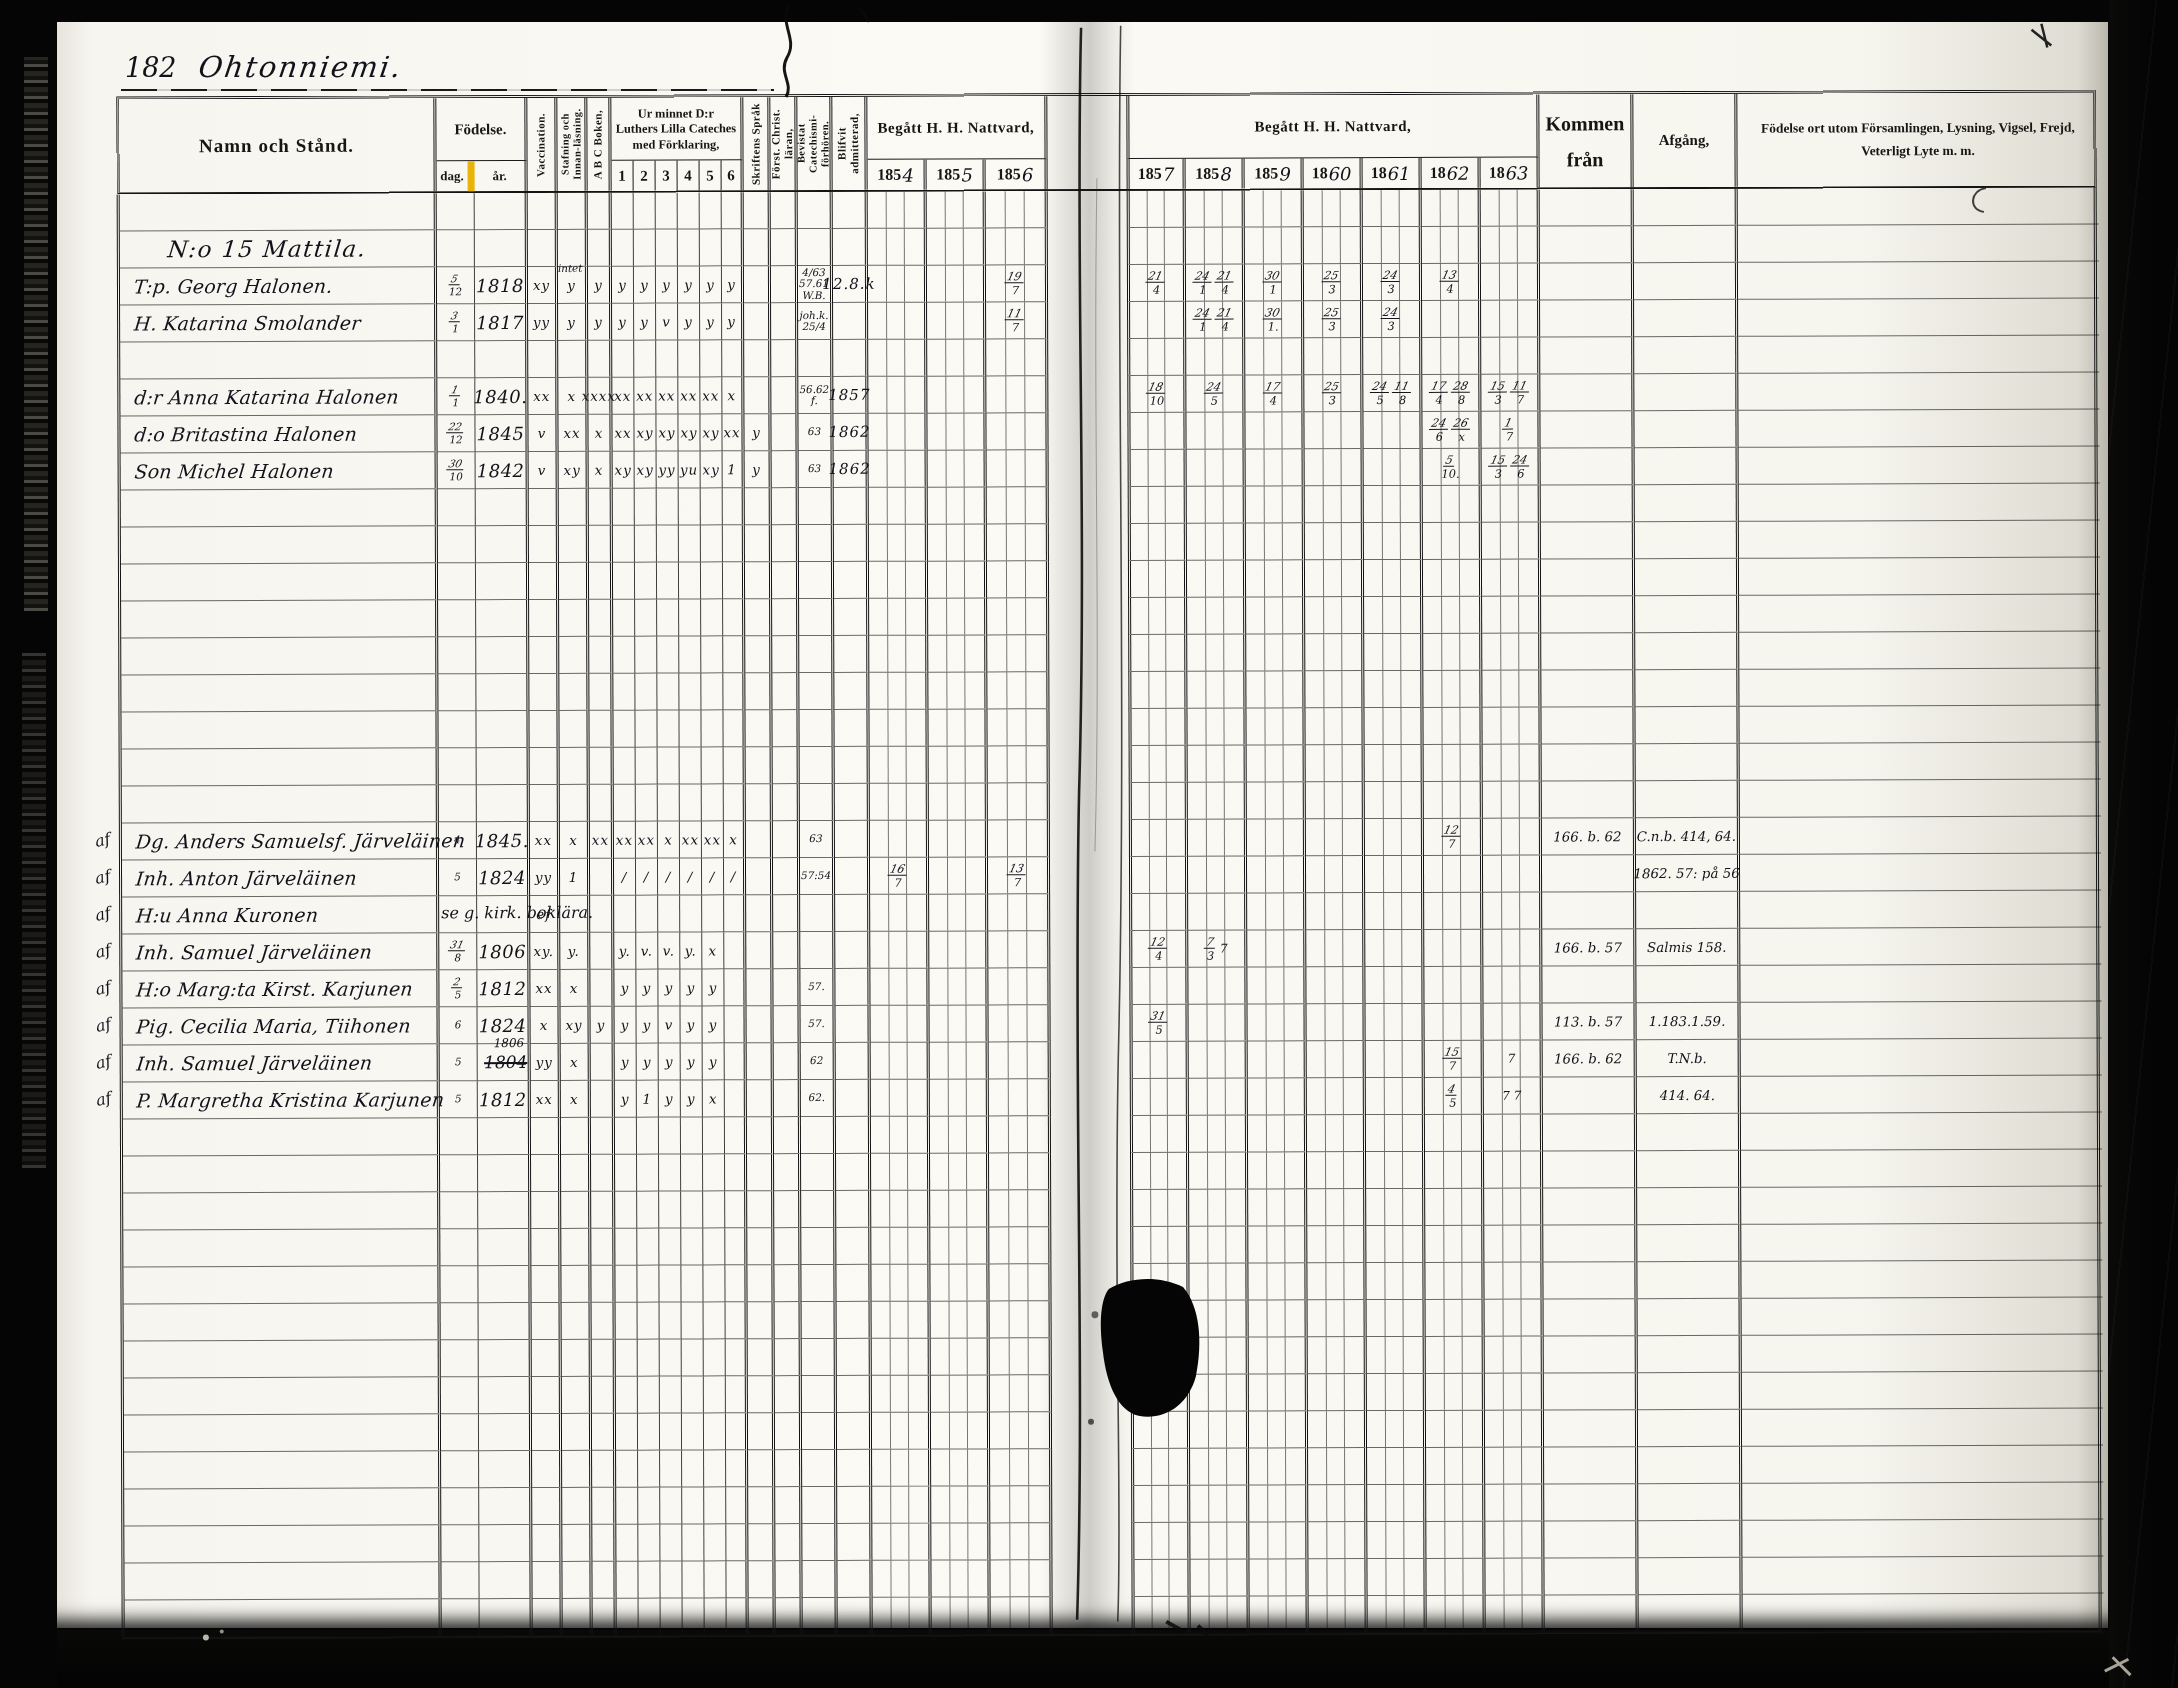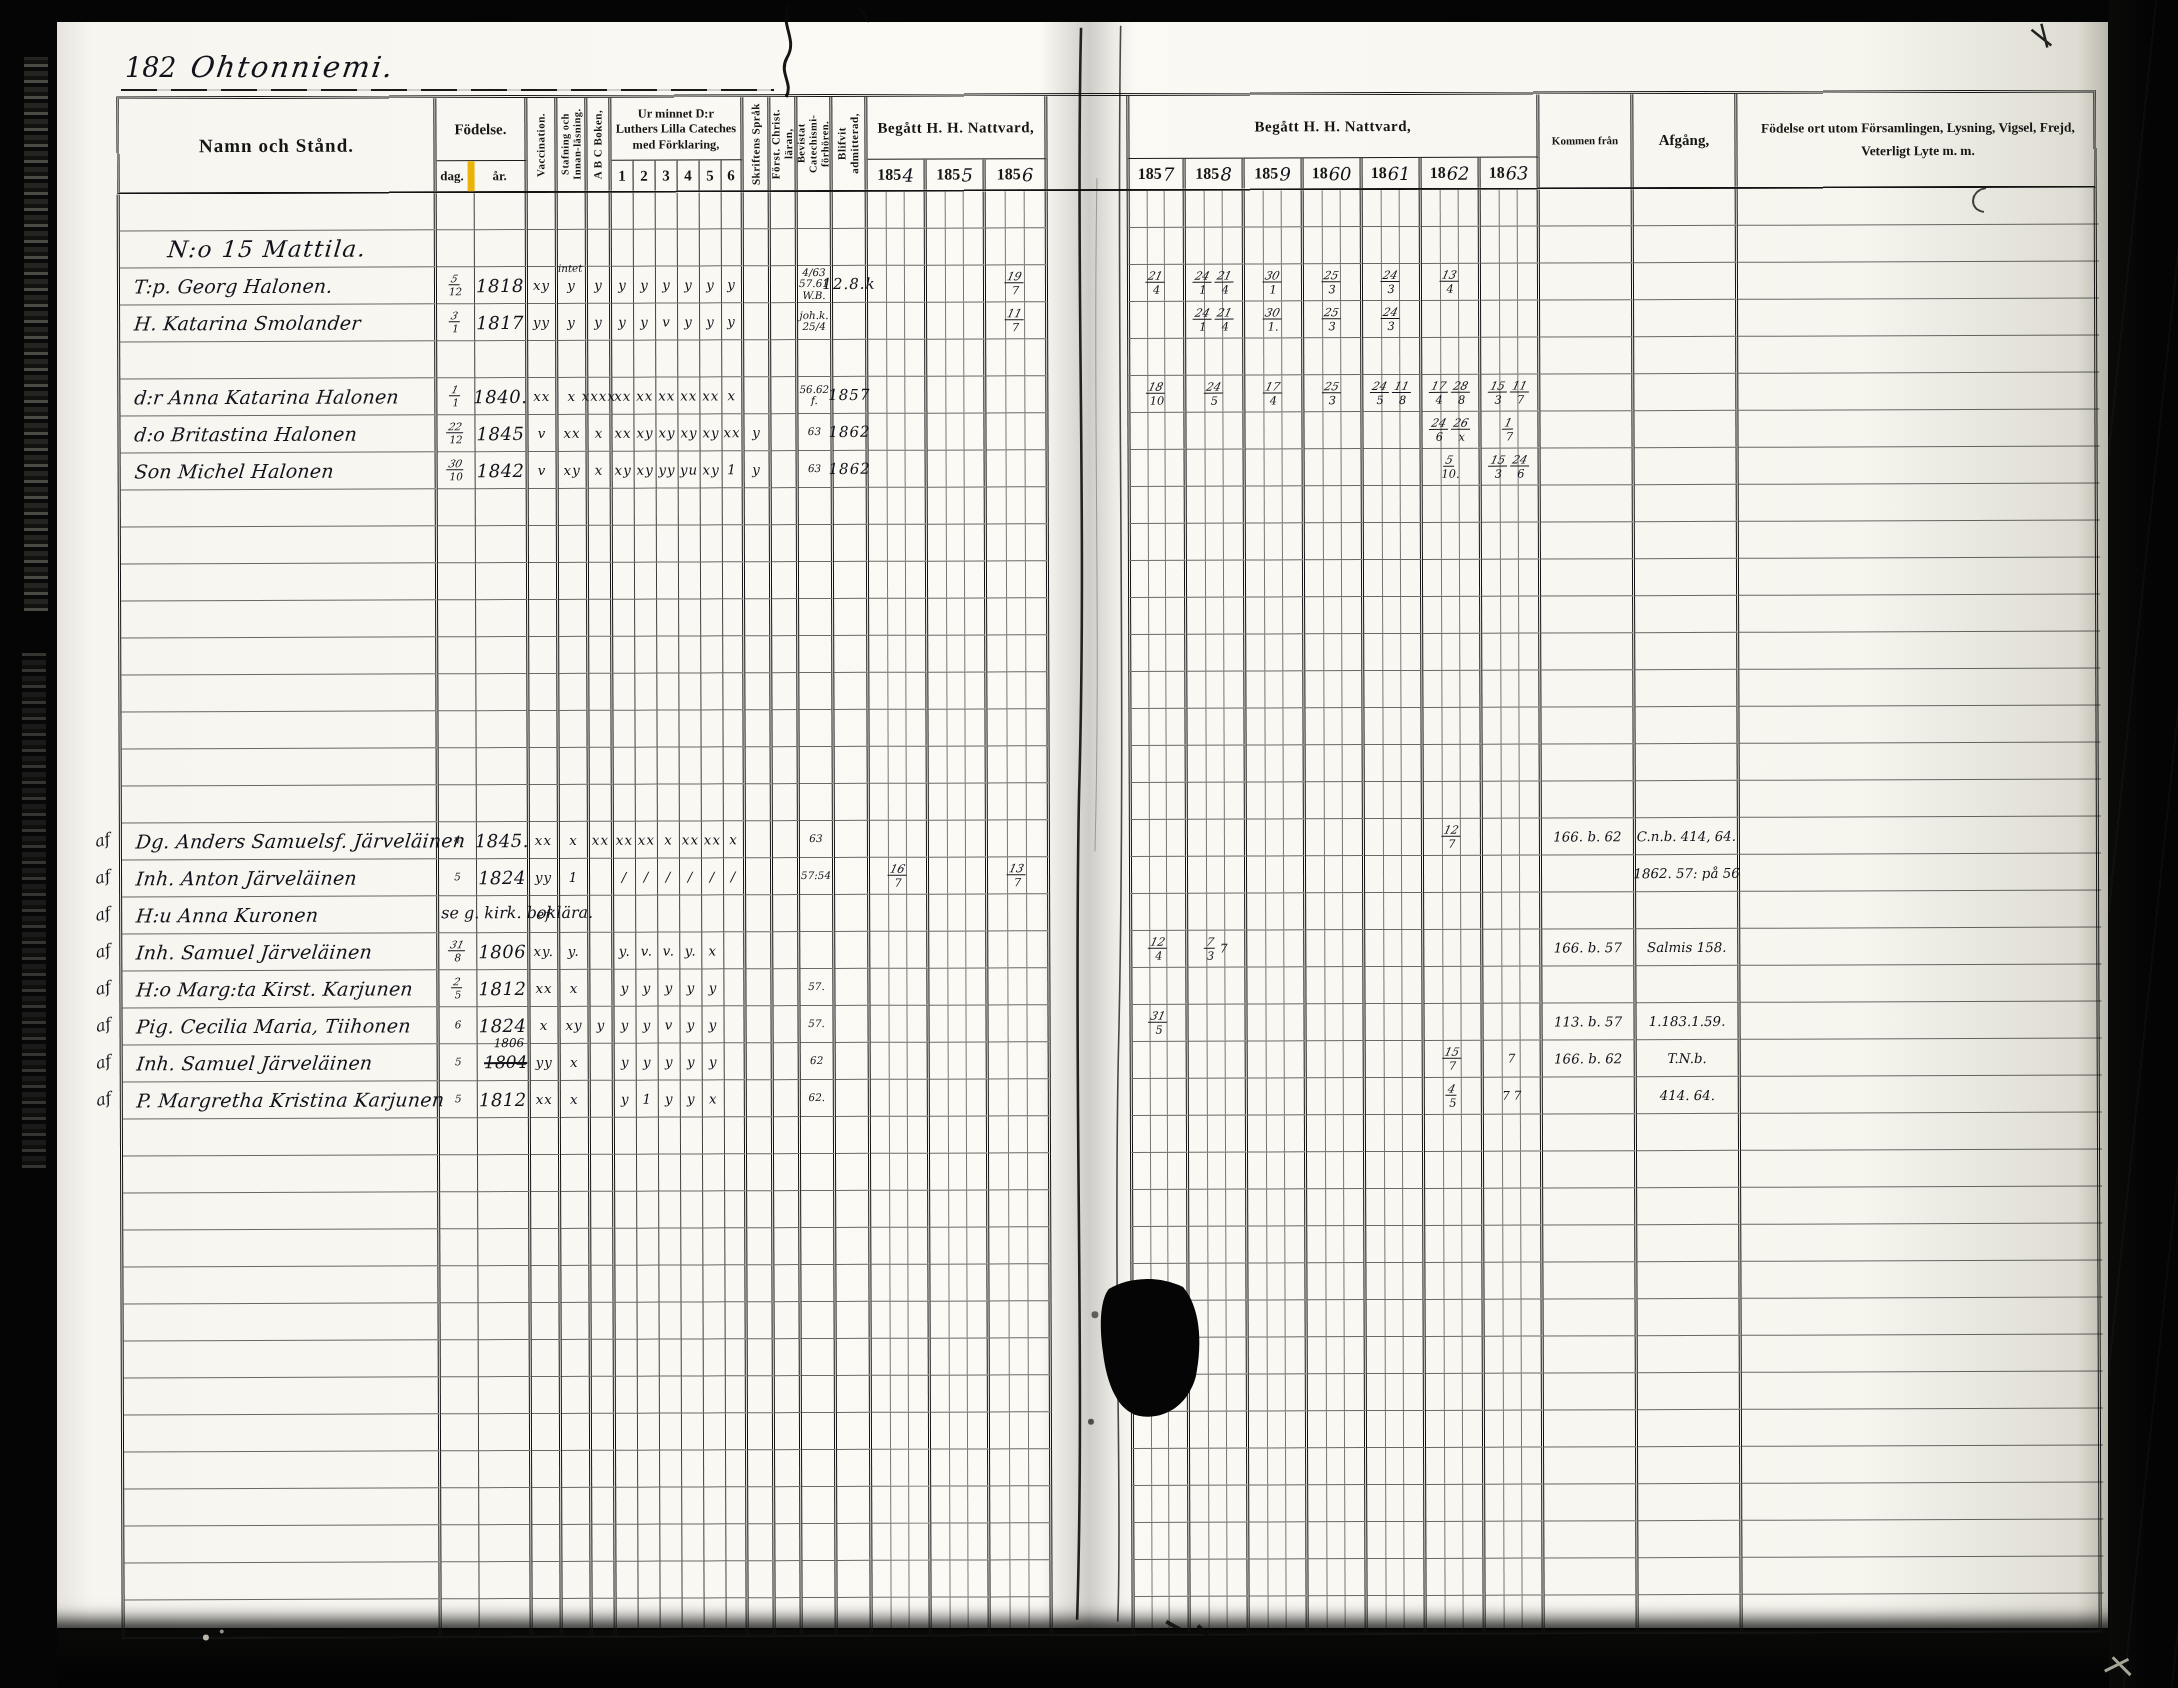--- a/index.html
+++ b/index.html
@@ -17,21 +17,21 @@
       background:linear-gradient(90deg,#0a0a09,#040404 60%);}
   .streaks{position:absolute;width:24px;background:repeating-linear-gradient(0deg,
       rgba(165,160,148,.55) 0 3px, rgba(22,22,20,.95) 3px 7px, rgba(120,116,106,.35) 7px 12px,
       rgba(10,10,10,.95) 12px 16px);opacity:.8;}
   .scratches{position:absolute;right:0;top:0;width:69px;height:100%;opacity:.5;
       background:repeating-linear-gradient(96deg, transparent 0 46px, rgba(190,188,175,.07) 46px 48px);}
   .fold-shade{position:absolute;left:1040px;top:22px;width:95px;height:1606px;
       background:linear-gradient(90deg, rgba(0,0,0,0) 0, rgba(70,68,60,.14) 30%, rgba(45,44,40,.22) 52%, rgba(0,0,0,.06) 78%, transparent 100%);}
   
   .title{position:absolute;left:125px;top:50px;color:#15151d;font-family:"DejaVu Serif",serif;font-style:italic;z-index:4;}
-  .title .pn{font-size:27px;margin-right:14px;}
+  .title .pn{font-size:27px;margin-right:22px;}
   .title .pl{font-size:29px;letter-spacing:2px;display:inline-block;transform:skewX(-8deg);}
   .title .underline{position:absolute;left:-4px;bottom:-7px;width:653px;height:2px;
       background:repeating-linear-gradient(90deg,#191919 0 36px, rgba(25,25,25,.18) 36px 50px);}
   
   .table{position:absolute;left:119px;top:93px;width:1980px;z-index:2;transform:rotate(-0.2deg);
      --cols:317px 38px 53px 30px 30px 24px 22px 22px 22px 22px 22px 22px 27px 27px 35px 35px 59px 59px 62px 79px 59px 59px 59px 59px 59px 59px 59px 94px 104px 361px;
      color:#181816;}
   .thead{display:grid;grid-template-columns:var(--cols);grid-template-rows:63px 30px;
      border-top:3px double #141414;border-left:3px double #141414;border-right:3px double #141414;
      border-bottom:2.5px solid #141414;background:transparent;}
@@ -57,21 +57,21 @@
   .h-chr{grid-column:14;grid-row:1/3;border-right:3px double #141414;}
   .h-bev{grid-column:15;grid-row:1/3;border-right:3px double #141414;}
   .h-adm{grid-column:16;grid-row:1/3;border-right:3px double #141414;}
   .h-beg-l{grid-column:17/20;grid-row:1;font-size:15px;letter-spacing:0.5px;border-right:3px double #141414;border-bottom:1.5px solid #1a1a1a;}
   .h-y54{grid-column:17;} .h-y55{grid-column:18;} .h-y56{grid-column:19;}
   .h-year{grid-row:2;border-right:3px double #141414;}
   .h-fold{grid-column:20;grid-row:1/3;border:none;}
   .h-beg-r{grid-column:21/28;grid-row:1;font-size:15px;letter-spacing:0.5px;border-left:3px double #141414;border-right:3px double #141414;border-bottom:1.5px solid #1a1a1a;}
   .h-y57{grid-column:21;border-left:3px double #141414;} .h-y58{grid-column:22;} .h-y59{grid-column:23;}
   .h-y60{grid-column:24;} .h-y61{grid-column:25;} .h-y62{grid-column:26;} .h-y63{grid-column:27;}
-  .h-kom{grid-column:28;grid-row:1/3;font-size:11px;line-height:1.8;border-right:3px double #141414;}
+  .h-kom{grid-column:28;grid-row:1/3;font-size:20px;line-height:1.8;border-right:3px double #141414;}
   .h-afg{grid-column:29;grid-row:1/3;font-size:15px;border-right:3px double #141414;}
   .h-notes{grid-column:30;grid-row:1/3;font-size:13.4px;line-height:1.7;padding:0 16px;}
   .vert{writing-mode:vertical-rl;transform:rotate(180deg);font-size:11px;font-weight:700;
         letter-spacing:0.5px;line-height:1.15;}
   .h-bev .vert,.h-staf .vert{font-size:10.4px;}
   .yp{font-size:16px;font-weight:700;}
   .ys{font-size:18px;font-weight:400;margin-left:1px;}
   
   .tr{display:contents;}
   .td{position:relative;display:flex;align-items:center;justify-content:center;

